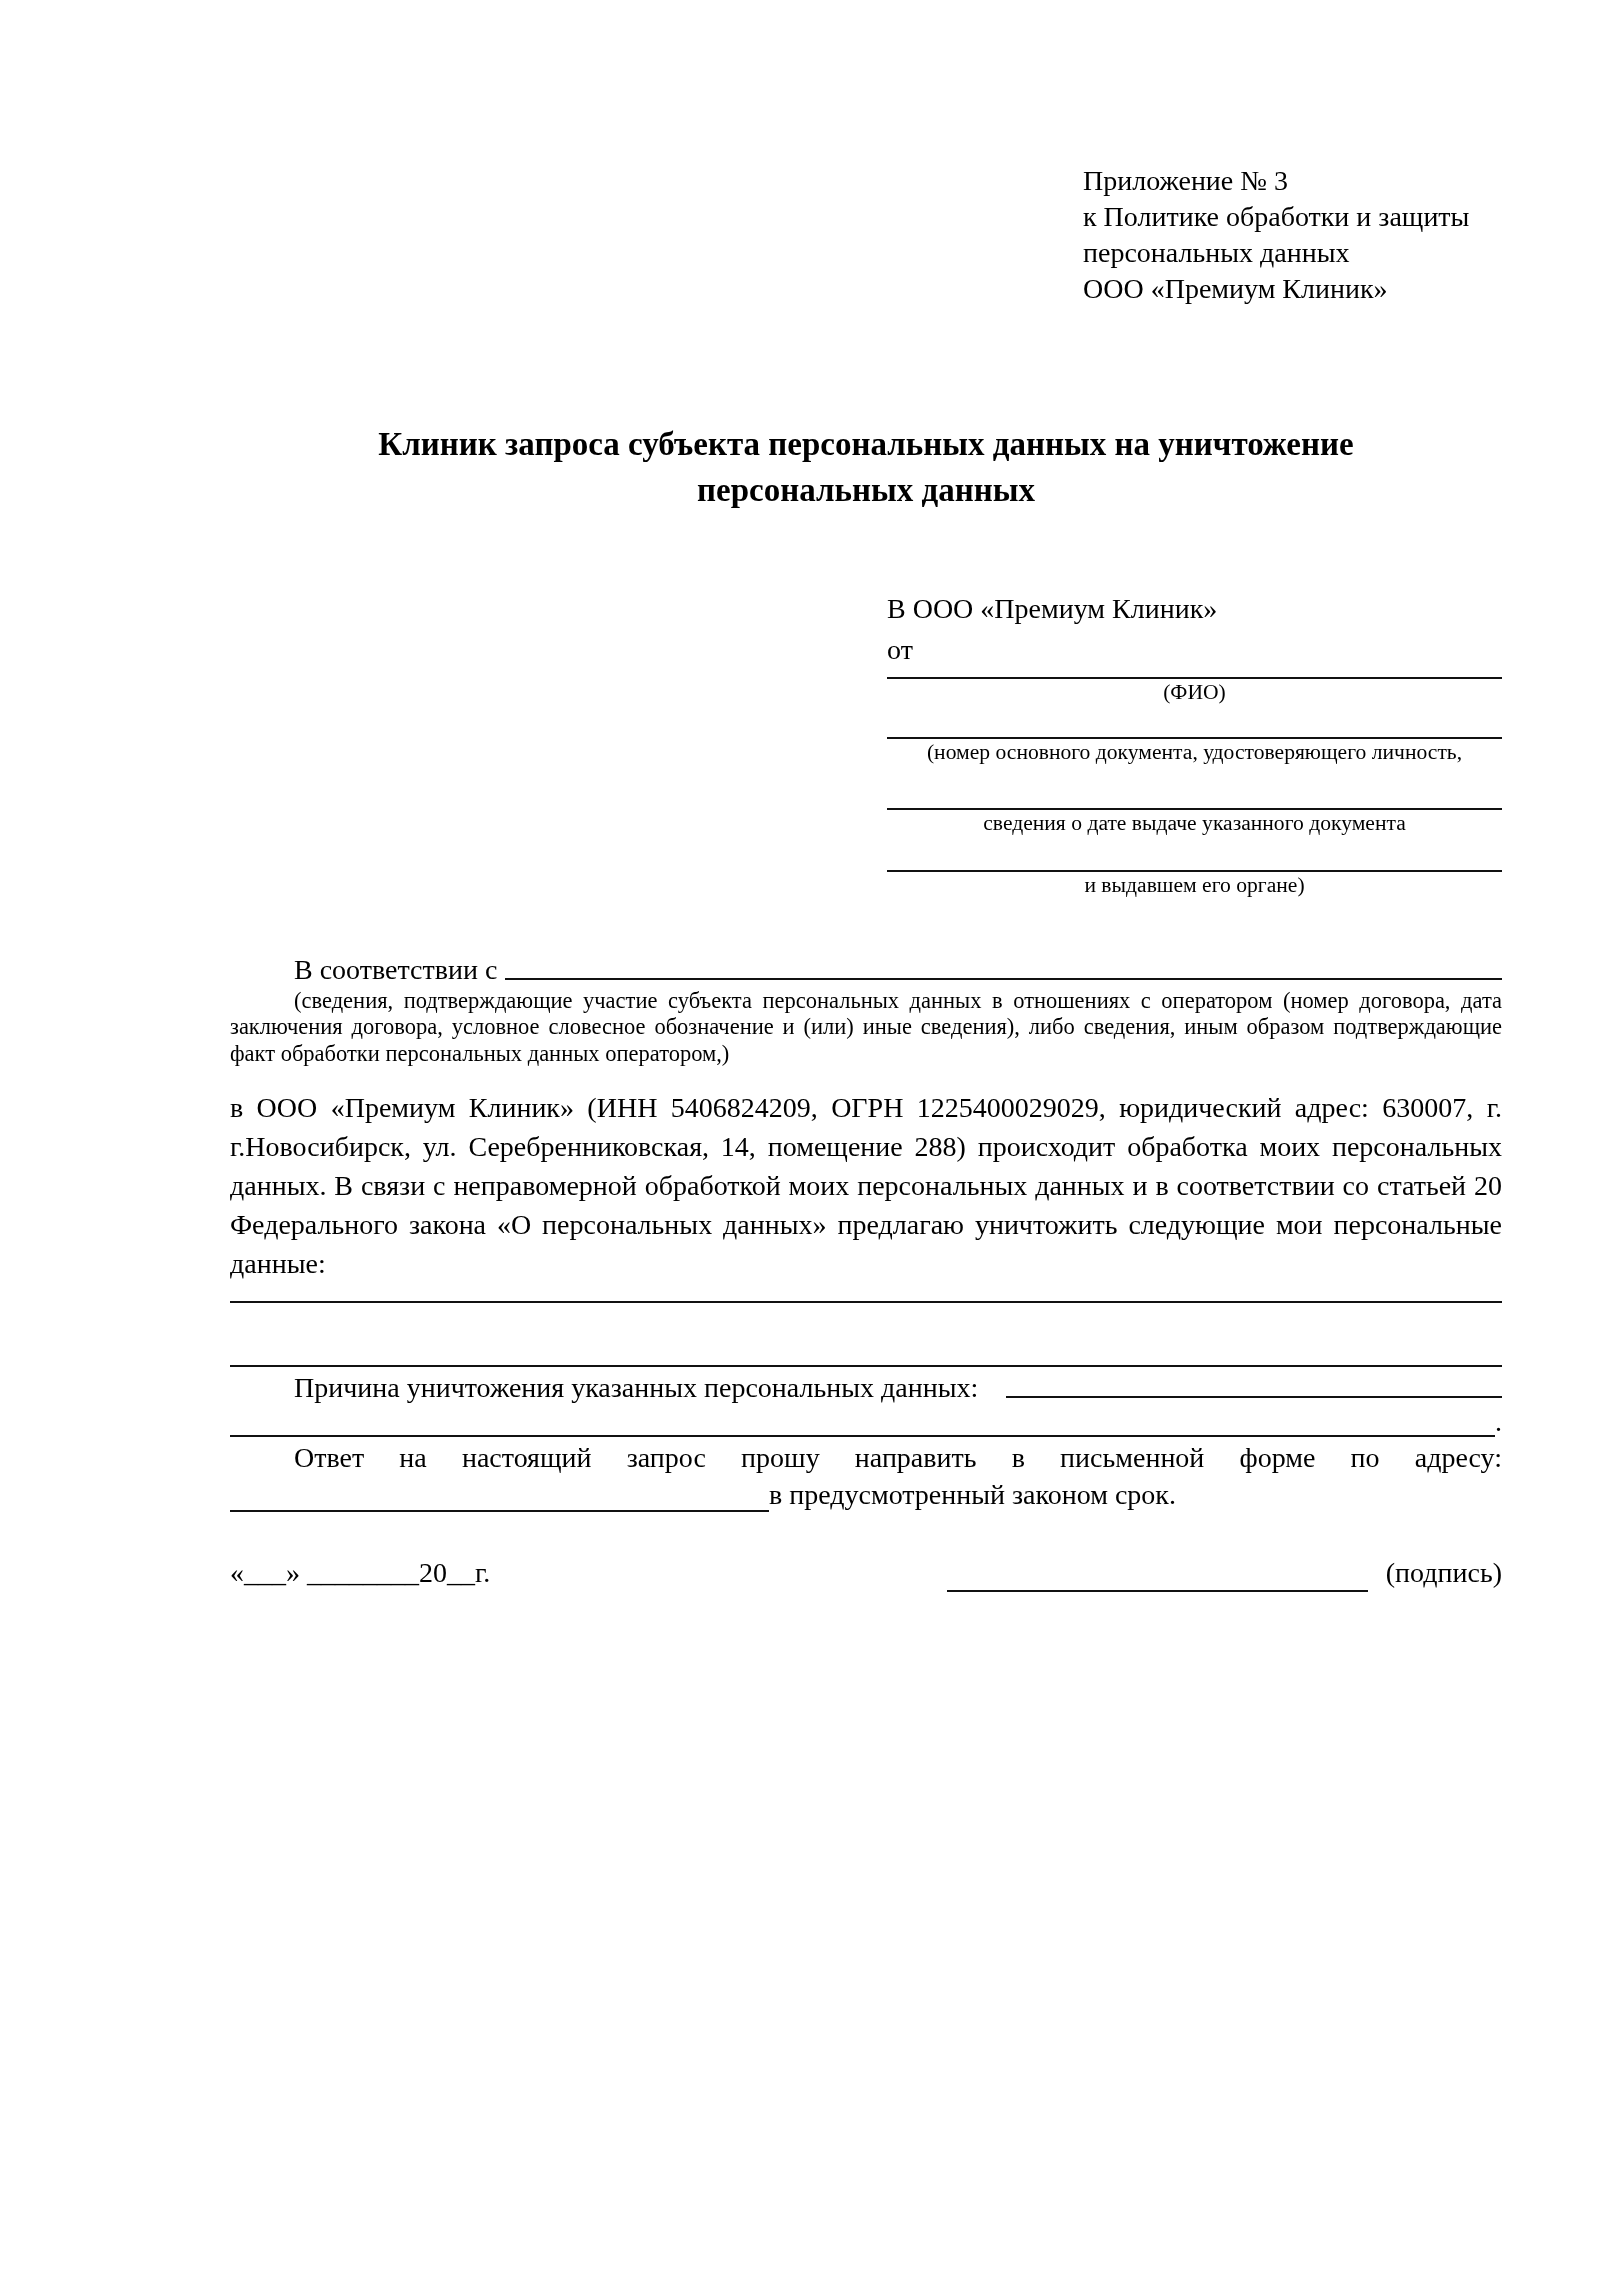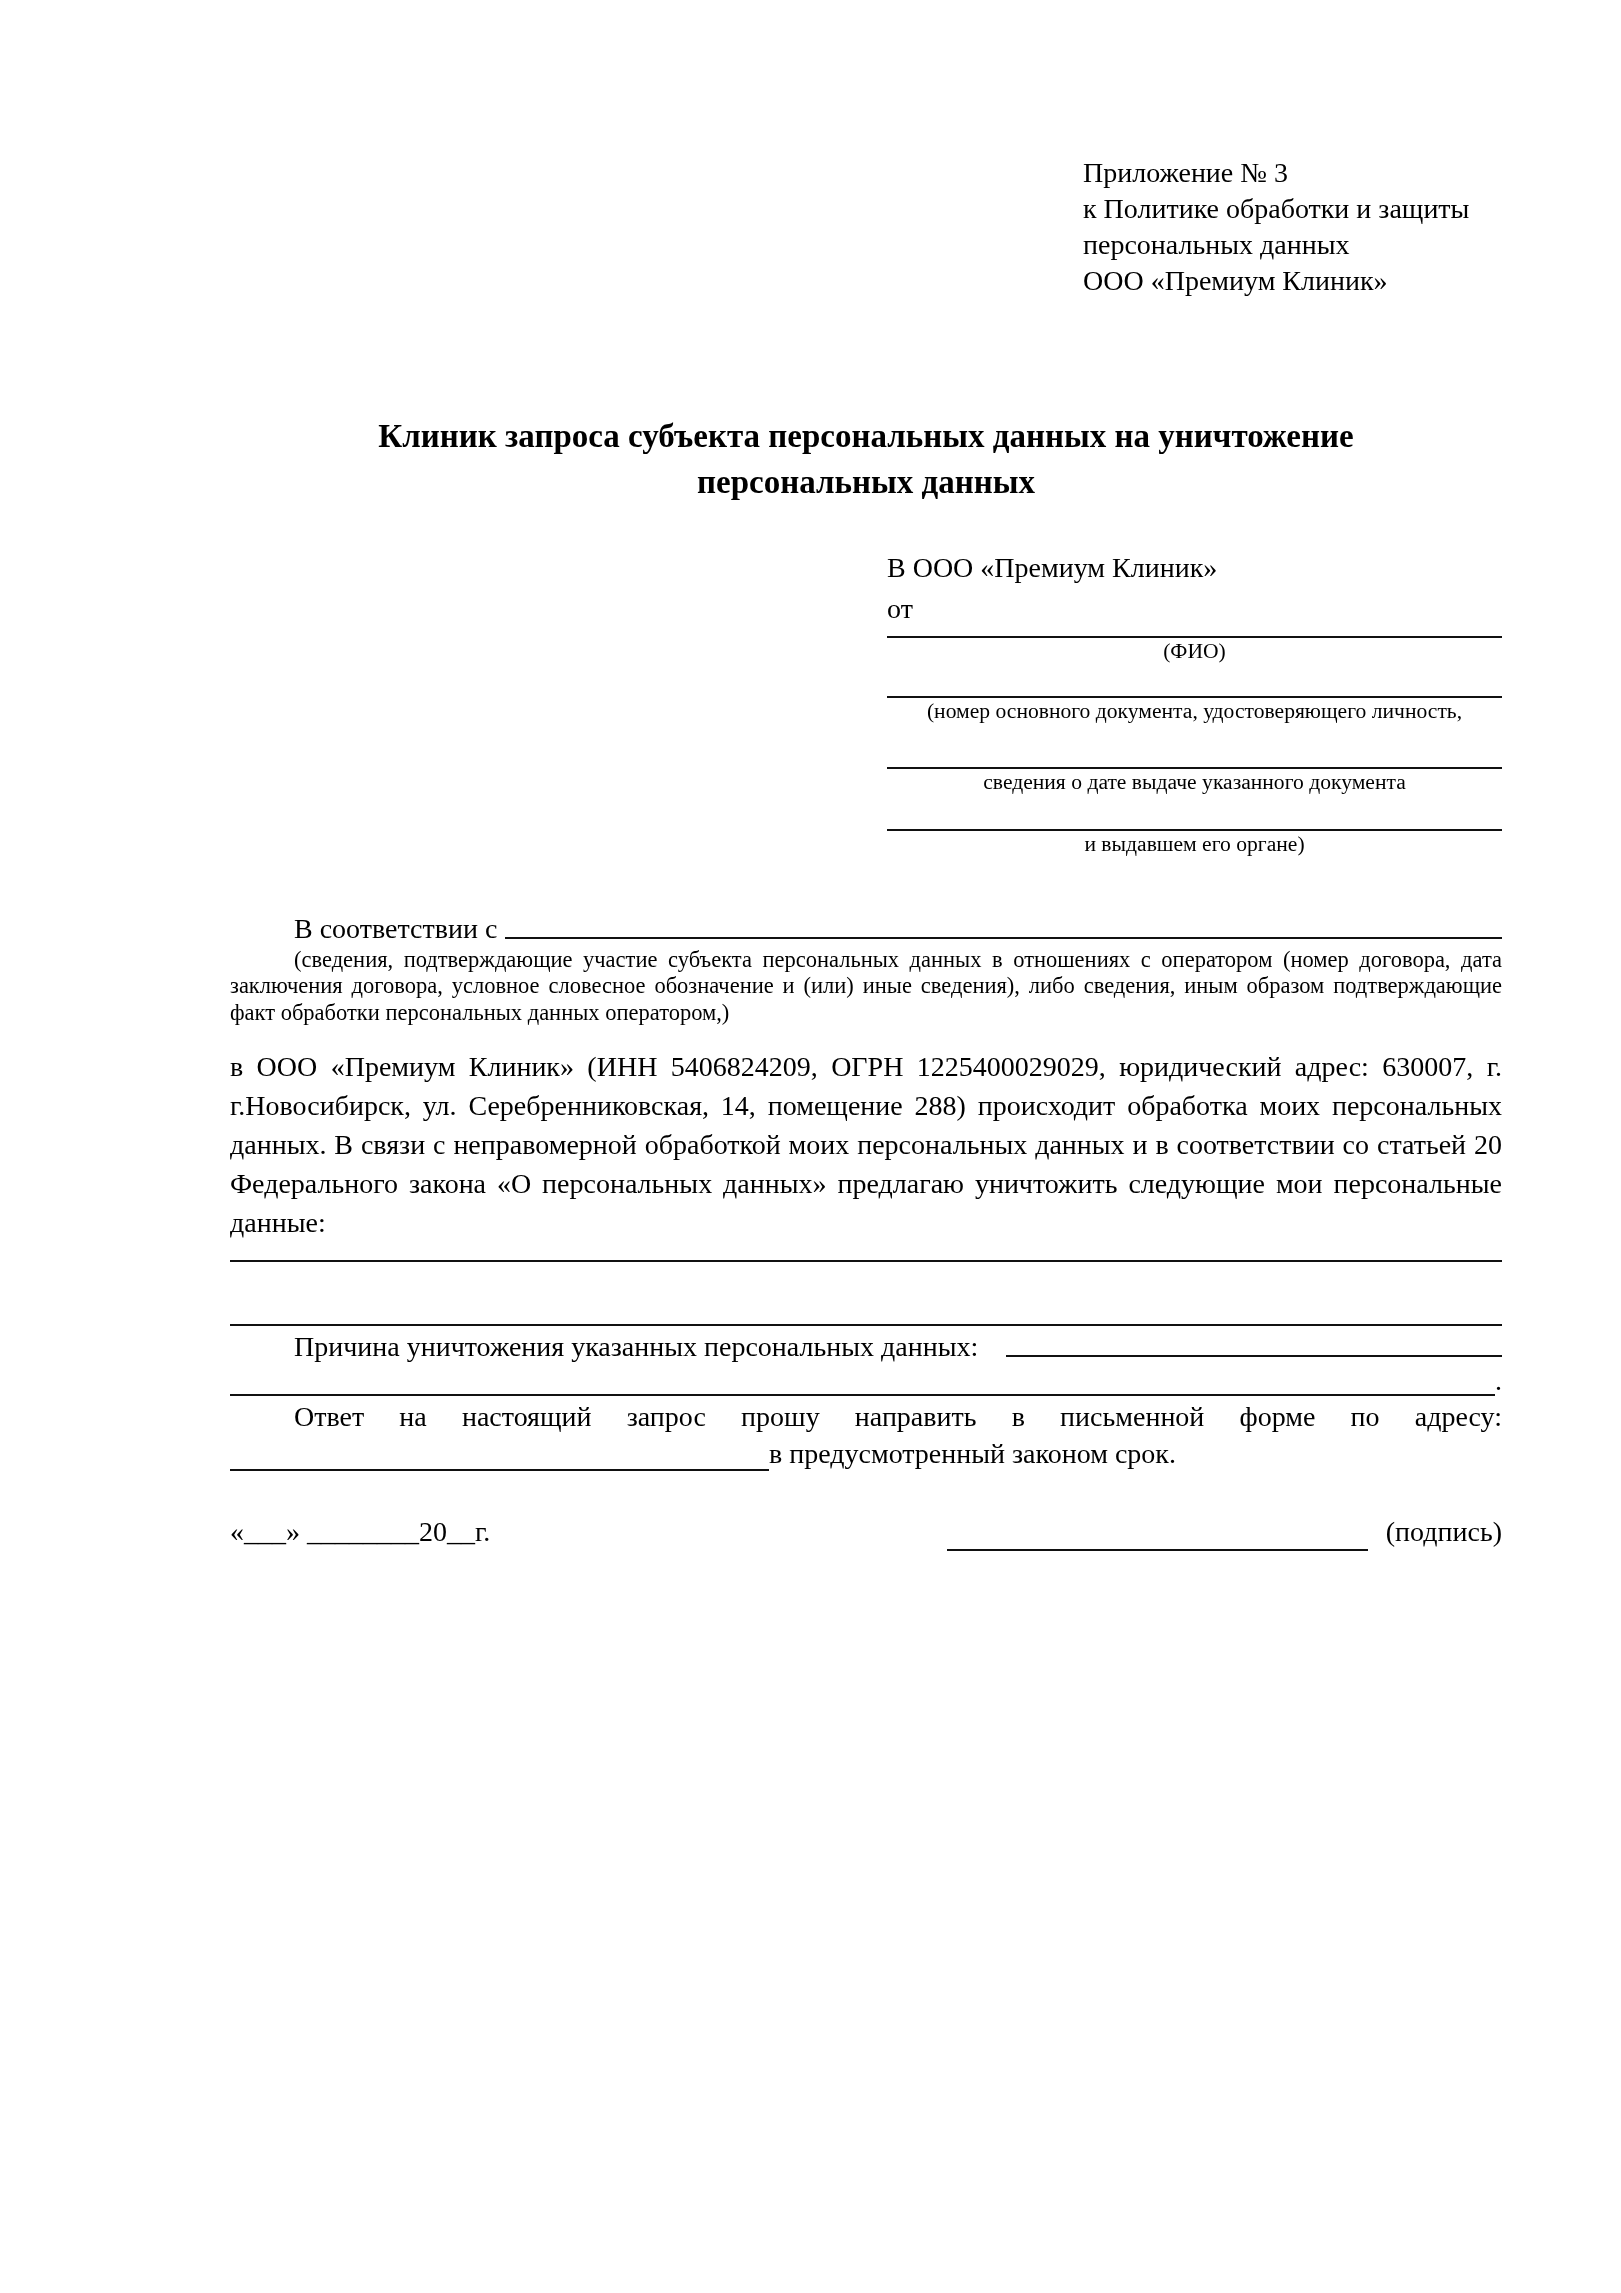--- a/index.html
+++ b/index.html
@@ -7,21 +7,21 @@
   .page {
     position:relative;
     width:1621px; height:2294px;
     margin:0 auto;
     background:#ffffff;
     color:#000000;
     font-family:"Liberation Serif", "DejaVu Serif", serif;
   }
   .content {
     position:absolute;
-    left:230px; top:0;
+    left:230px; top:8px;
     width:1272px;
   }
   
   .header-note {
     margin-top:155px;
     margin-left:853px;
     font-size:28px;
     line-height:36px;
     white-space:nowrap;
   }
@@ -29,21 +29,21 @@
   .doc-title {
     margin:114px auto 0 auto;
     max-width:1147px;
     font-size:33px;
     font-weight:bold;
     line-height:46px;
     text-align:center;
   }
   
   .addressee {
-    margin-top:42px;
+    margin-top:75px;
     margin-left:657px;
     font-size:28px;
     line-height:41px;
   }
   .rule {
     height:0;
     border-top:2.9px solid #111;
   }
   .addressee .rule-1 { margin-top:6.9px; }
   .addressee .rule-2 { margin-top:31px; }

